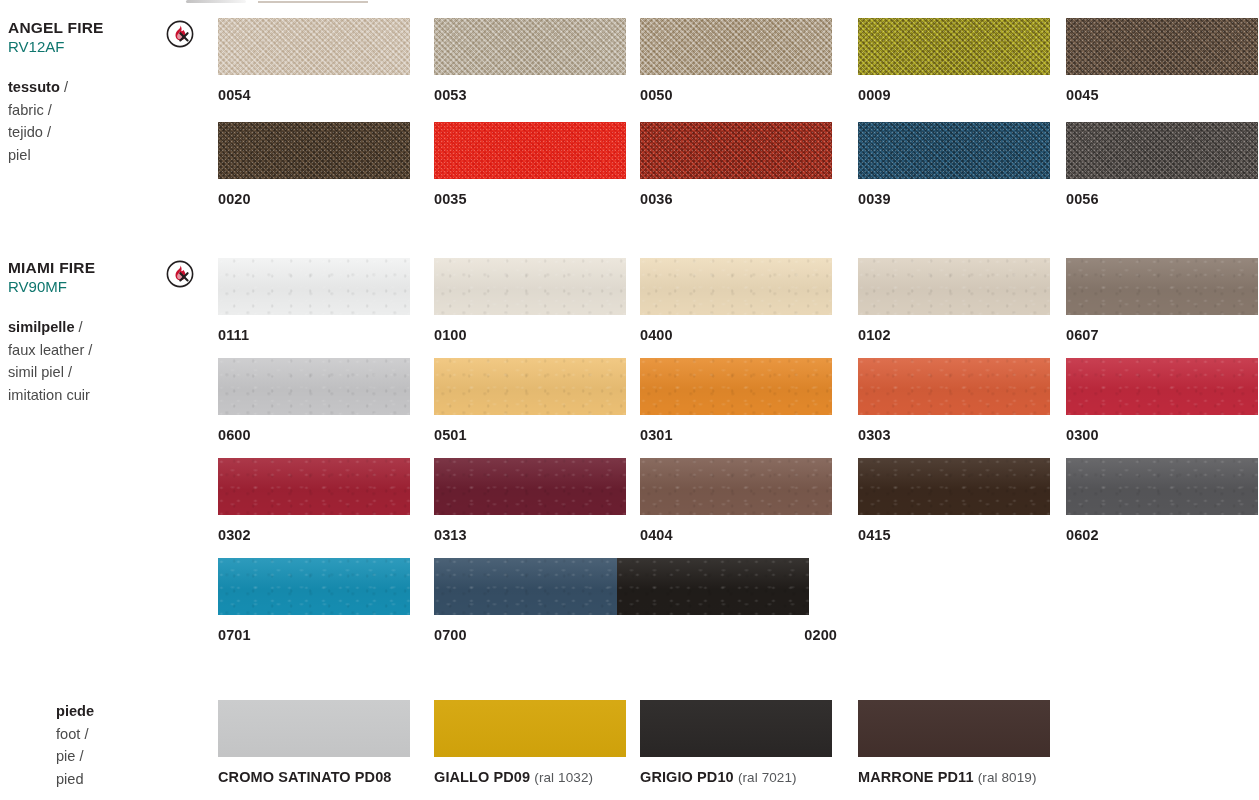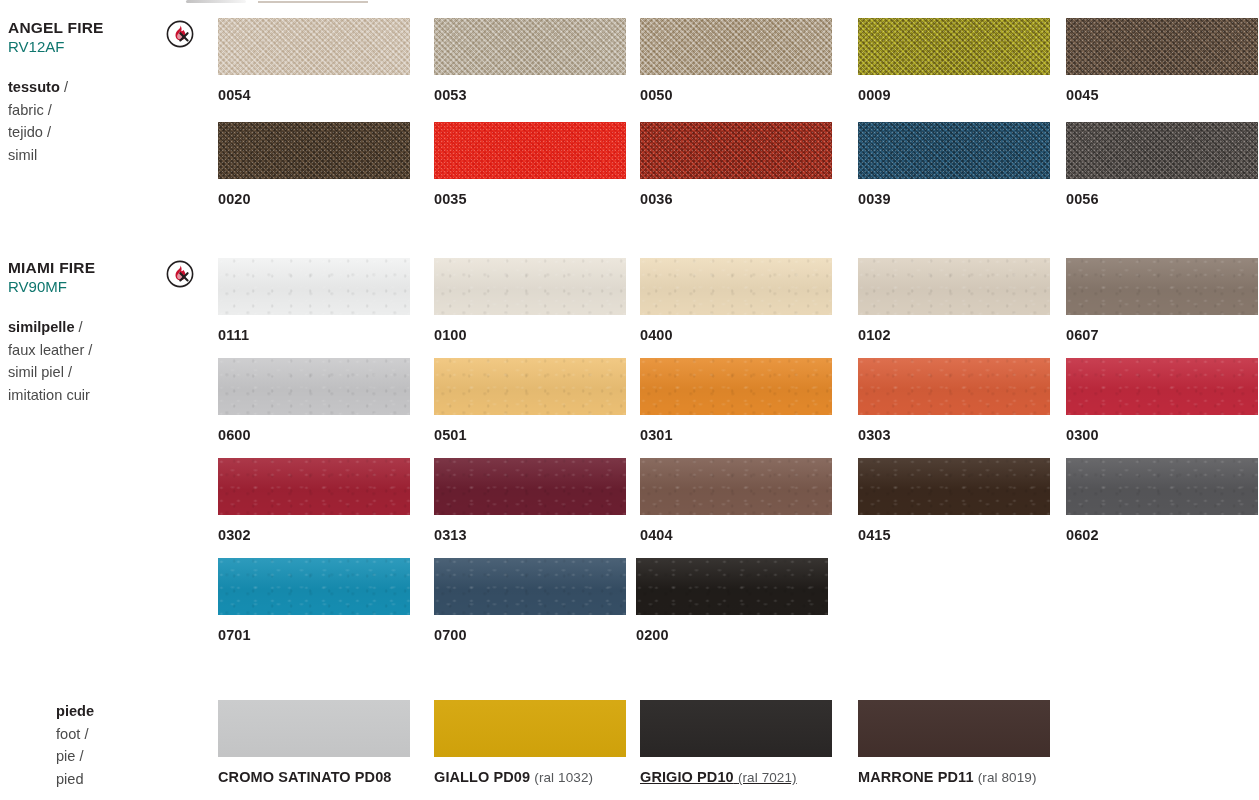--- a/index.html
+++ b/index.html
@@ -206,21 +206,21 @@
 
   <div class="section" id="sec-0" style="top:18px;">
 
     <div class="section-label">
       <div class="mat-name">ANGEL FIRE</div>
       <div class="mat-code">RV12AF</div>
       <div class="mat-type">
         <div class="tline first"><span>tessuto</span><span class="slash"> /</span></div>
         <div class="tline">fabric /</div>
         <div class="tline">tejido /</div>
-        <div class="tline">simil</div>
+        <div class="tline">piel</div>
       </div>
     </div>
 
     <svg class="nofire-icon" viewBox="0 0 28 28">
       <circle cx="14" cy="14" r="12.6" fill="#ffffff" stroke="#231f20" stroke-width="1.6"></circle>
       <path d="M14.4 5.4c.4 2.1-.9 3.2-2.1 4.4-1.4 1.4-2.8 2.9-2.8 5.4 0 2.9 2.2 5.1 5 5.1s5-2.2 5-5.1c0-2.4-1-3.9-2.2-5.3-.6 1-1.4 1.4-2 1.2.7-2.1.1-4.3-.9-5.7z" fill="#c8102e"></path>
       <path d="M13.6 11.3c.2 1.1-.5 1.7-1.1 2.3-.7.8-1.4 1.6-1.4 2.9 0 1.5 1.1 2.7 2.6 2.7s2.6-1.2 2.6-2.7c0-1.3-.5-2.1-1.2-2.9-.3.5-.7.8-1 .7.3-1.2 0-2.3-.5-3z" fill="#ffffff" opacity=".55"></path>
       <g stroke="#231f20" stroke-width="2.1" stroke-linecap="round">
         <line x1="14.3" y1="13.2" x2="21.6" y2="20.5"></line>
         <line x1="21.6" y1="13.2" x2="14.3" y2="20.5"></line>
@@ -373,21 +373,21 @@
 
       <div class="srow tight">
         <div class="cell" style="left:0px;">
           <div class="chip leather" style="background:#1690b5"></div>
           <div class="chip-label">0701</div>
         </div>
         <div class="cell" style="left:216px;">
           <div class="chip leather" style="background:#375067"></div>
           <div class="chip-label">0700</div>
         </div>
-        <div class="cell" style="left:418px;">
+        <div class="cell" style="left:399px;text-align:right;">
           <div class="chip leather" style="background:#211d1a"></div>
           <div class="chip-label">0200</div>
         </div>
       </div>
     </div>
   </div>
 
   <div class="section" id="sec-2" style="top:700px;">
 
     <div class="section-label">
@@ -402,21 +402,21 @@
     <div class="rows">
       <div class="srow tight">
         <div class="cell" style="left:0px;">
           <div class="chip flat" style="background:#c9cacb"></div>
           <div class="chip-label"><span>CROMO SATINATO PD08</span><span class="ral"></span></div>
         </div>
         <div class="cell" style="left:216px;">
           <div class="chip flat" style="background:#d5a60b"></div>
           <div class="chip-label"><span>GIALLO PD09</span> <span class="ral">(ral 1032)</span></div>
         </div>
-        <div class="cell" style="left:422px;text-decoration:underline;">
+        <div class="cell" style="left:422px;">
           <div class="chip flat" style="background:#2a2726"></div>
           <div class="chip-label"><span>GRIGIO PD10</span> <span class="ral">(ral 7021)</span></div>
         </div>
         <div class="cell" style="left:640px;">
           <div class="chip flat" style="background:#43302c"></div>
           <div class="chip-label"><span>MARRONE PD11</span> <span class="ral">(ral 8019)</span></div>
         </div>
       </div>
     </div>
   </div>

